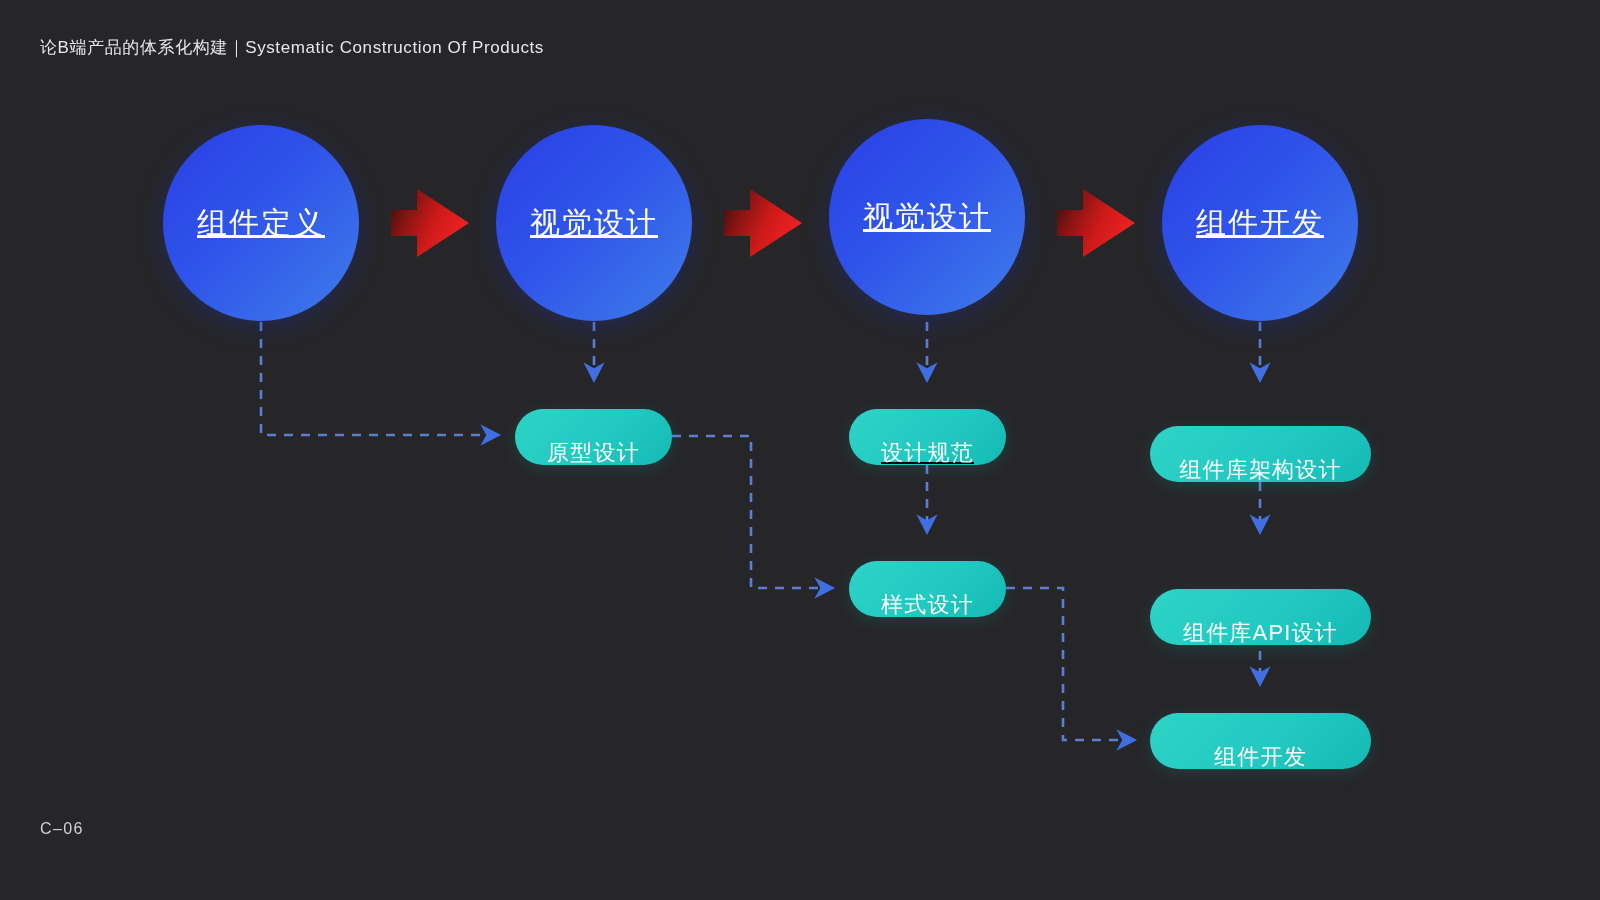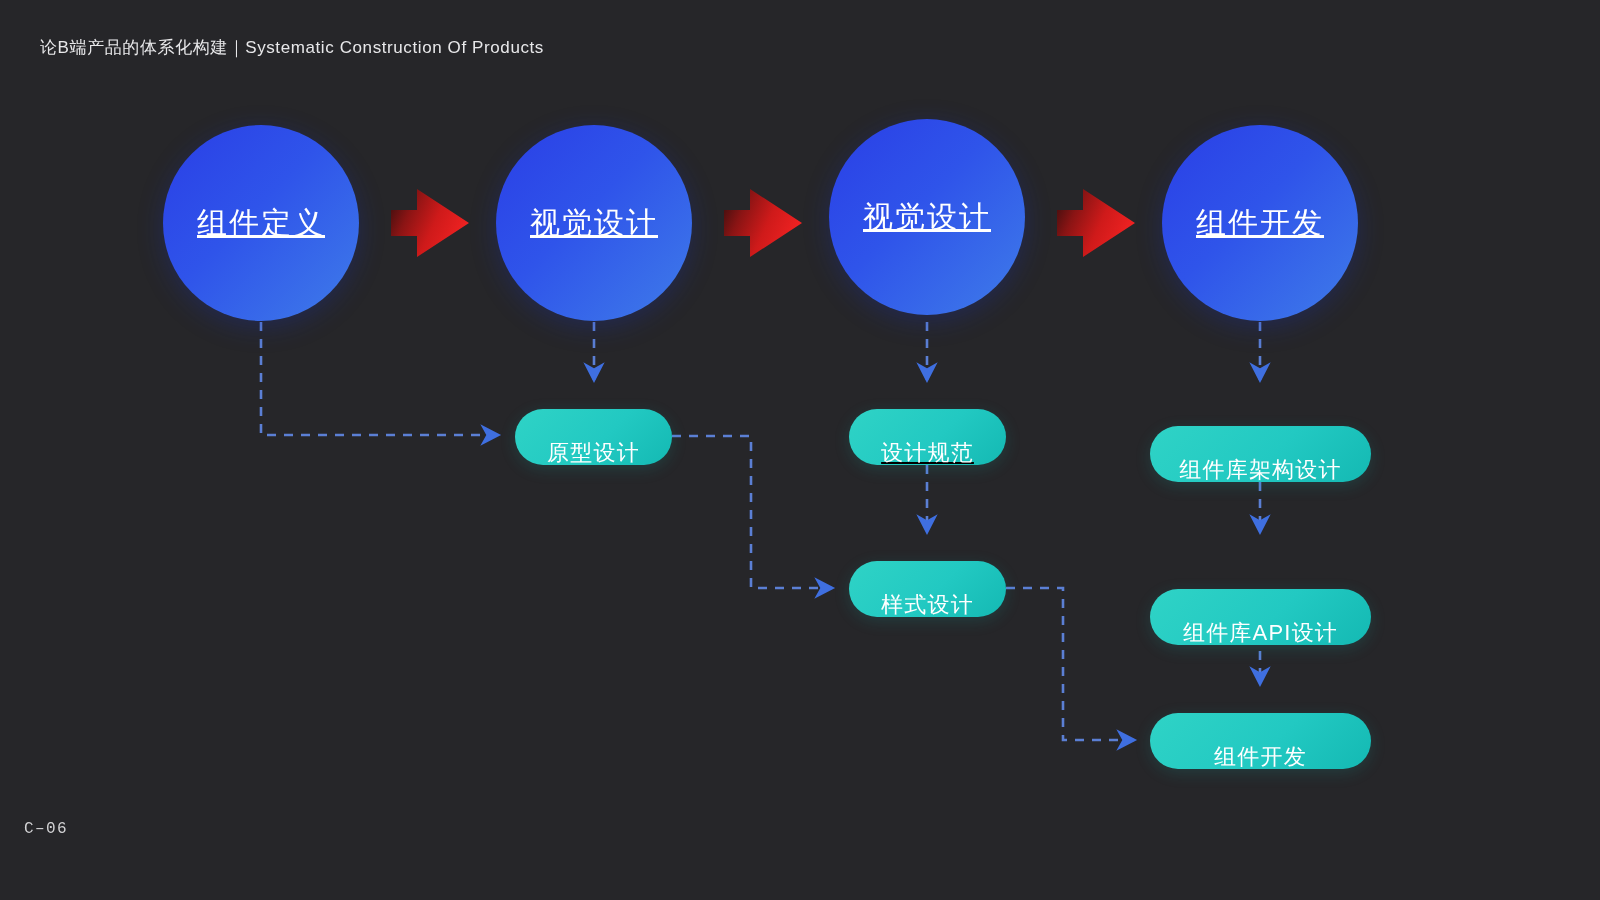--- a/index.html
+++ b/index.html
@@ -28,26 +28,25 @@
     font-size: 17px;
     letter-spacing: 0.6px;
     color: #e8e8ea;
     white-space: nowrap;
     font-weight: 400;
   }
 
   
   #page-label {
     position: absolute;
-    left: 24px;
+    left: 40px;
     top: 820px;
     font-size: 16px;
     letter-spacing: 1.4px;
     color: #d2d2d4;
-    font-family: Liberation Mono, monospace;
   }
 
   
   #connectors {
     position: absolute;
     left: 0;
     top: 0;
     width: 1600px;
     height: 900px;
     pointer-events: none;

